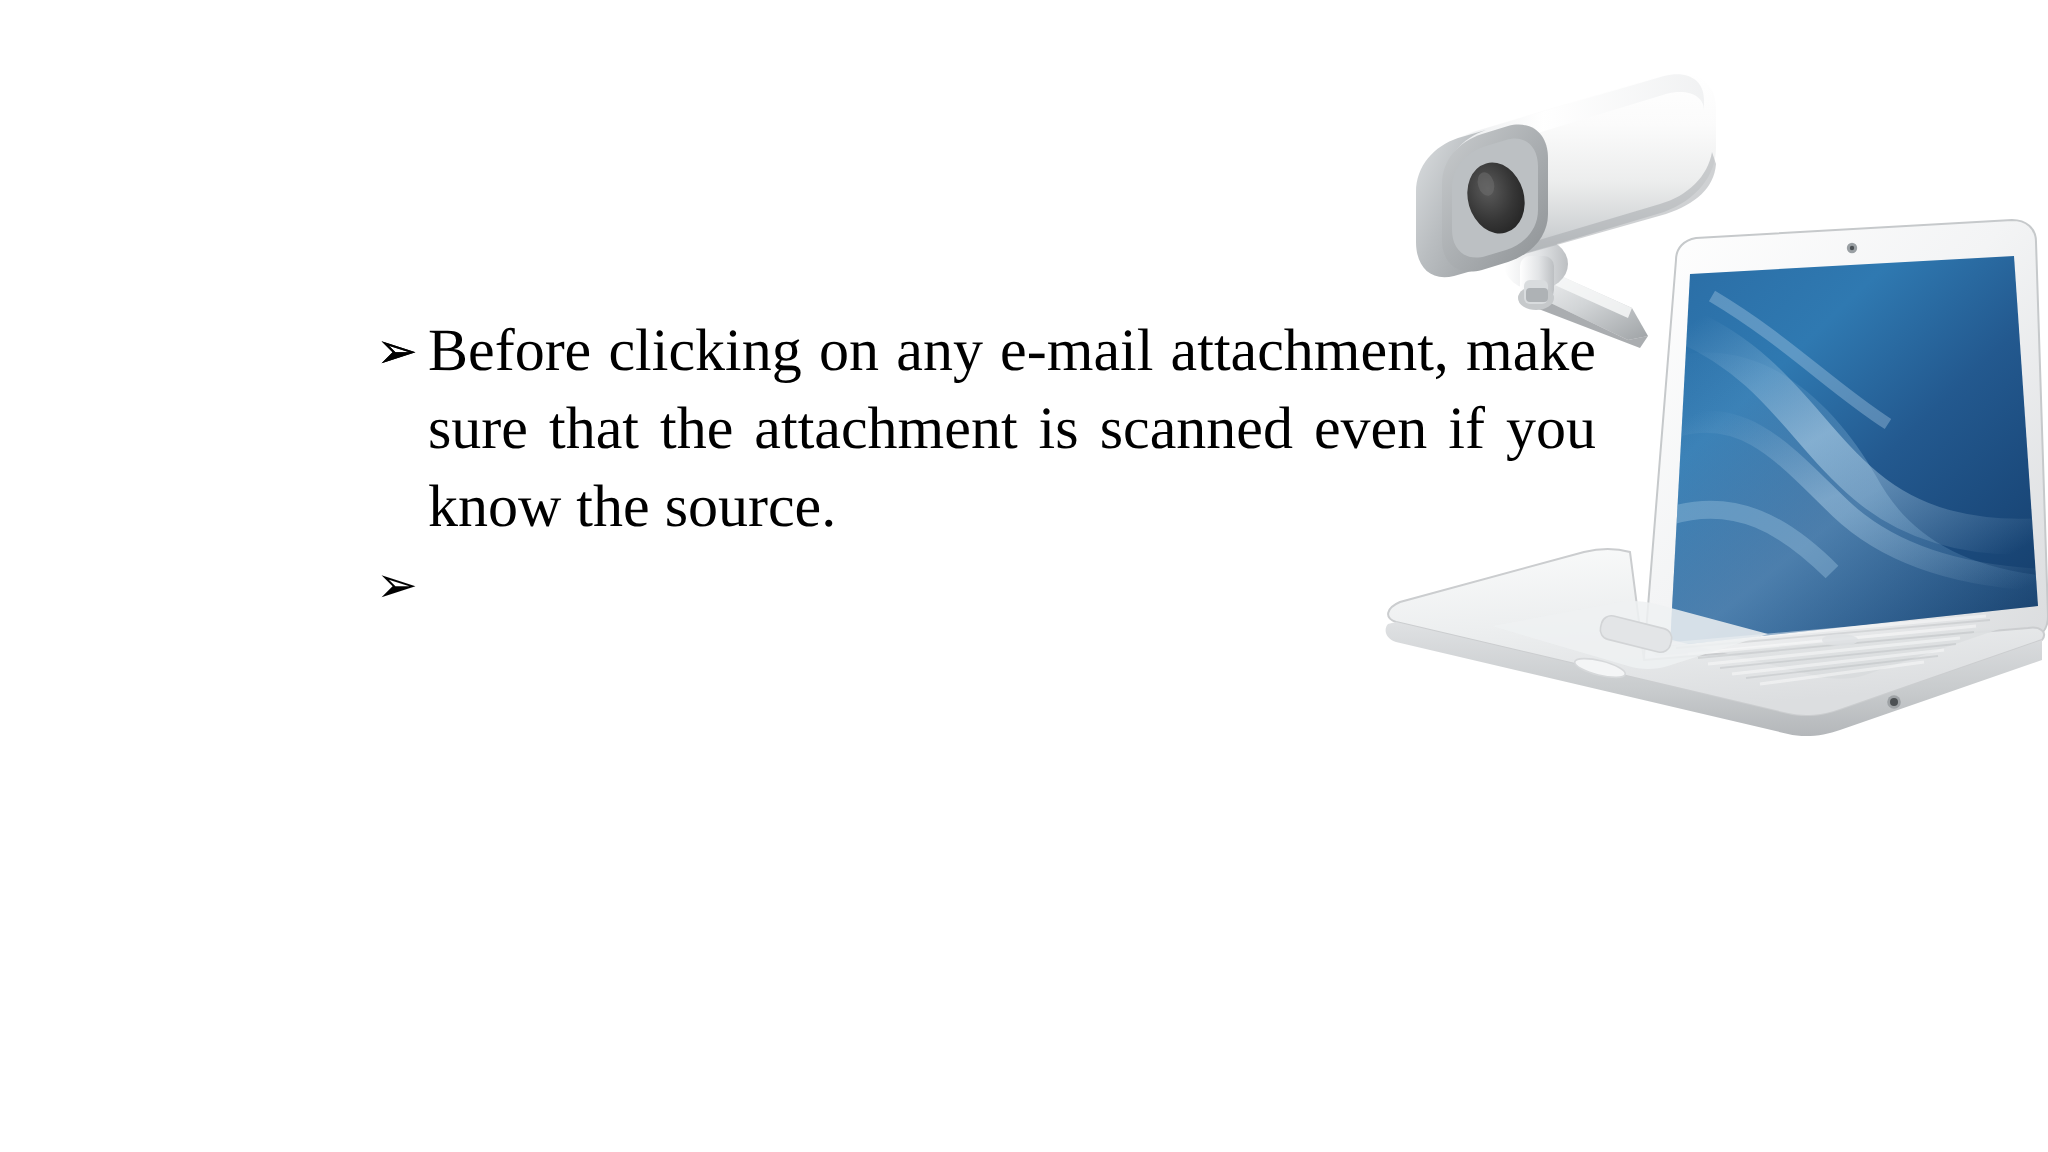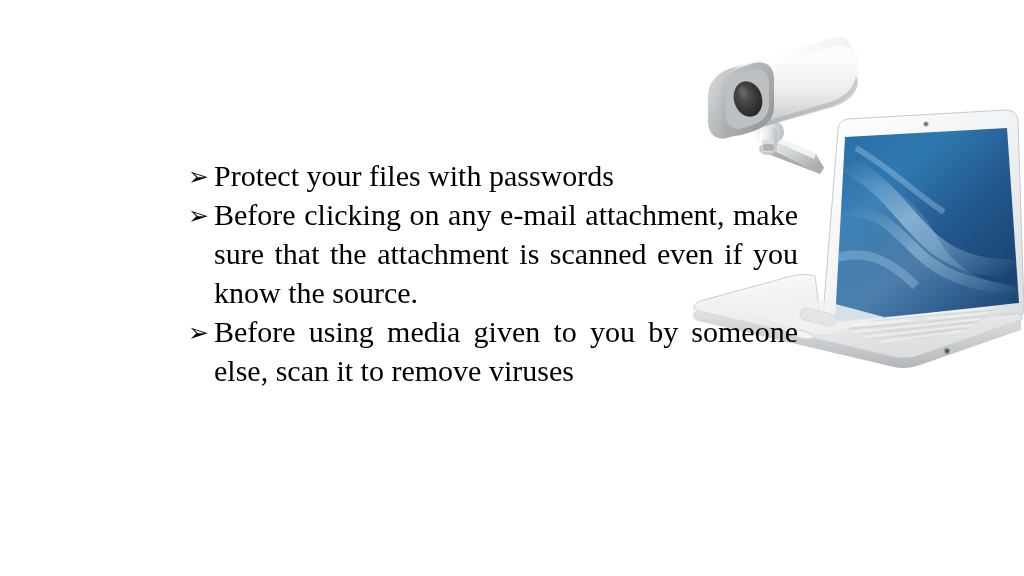--- a/index.html
+++ b/index.html
@@ -299,28 +299,26 @@
 
         <ellipse cx="232" cy="212" rx="9" ry="3" fill="#dfe1e3" opacity="0.8"></ellipse>
       </g>
     </svg>
   </div>
 
   <div id="bullet-list">
 
     <div class="bullet-item last-ragged">
       <span class="bullet-marker">➢</span>
-      <span class="bullet-text">Protect your files with passwords</span>
     </div>
 
     <div class="bullet-item">
       <span class="bullet-marker">➢</span>
       <span class="bullet-text">Before clicking on any e-mail attachment, make sure that the attachment is scanned even if you know the source.</span>
     </div>
 
     <div class="bullet-item">
       <span class="bullet-marker">➢</span>
-      <span class="bullet-text">Before using media given to you by someone else, scan it to remove viruses</span>
     </div>
 
   </div>
 
 </div>
 
 </body></html>

